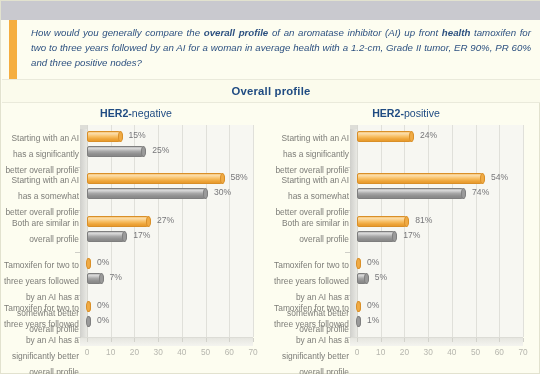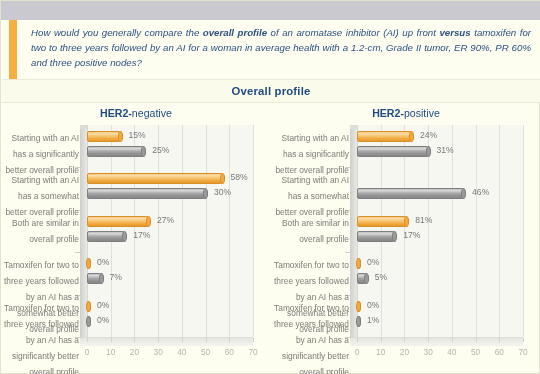--- a/index.html
+++ b/index.html
@@ -179,21 +179,21 @@
 </head>
 <body>
 
 <div class="figure-frame">
 
   <div class="header-band"></div>
 
   <div class="question-block">
     <div class="accent-bar"></div>
     <div class="question-text">
-      <span>How would you generally compare the </span><b>overall profile</b><span> of an aromatase inhibitor (AI) up front </span><b>versus</b><span> tamoxifen for two to three years followed by an AI for a woman in average health with a 1.2-cm, Grade II tumor, ER 90%, PR 60% and three positive nodes?</span>
+      <span>How would you generally compare the </span><b>overall profile</b><span> of an aromatase inhibitor (AI) up front </span><b>health</b><span> tamoxifen for two to three years followed by an AI for a woman in average health with a 1.2-cm, Grade II tumor, ER 90%, PR 60% and three positive nodes?</span>
     </div>
   </div>
 
   <div class="banner">Overall profile</div>
 
   <div class="charts-row" id="charts-row">
       <div class="chart-panel">
         <div class="chart-title"><span class="hp">HER2-</span><span class="tl">negative</span></div>
         <div class="plot">
           <div class="top-lip"></div>
@@ -326,33 +326,33 @@
           <div class="xtick-mark" style="left: 166px;"></div>
           <div class="xtick-label" style="left: 166px;">70</div>
           <div class="ytick" style="top: 42.4px;"></div>
           <div class="cat-label" style="width: 78px; left: -86px; top: 5px;">Starting with an AI has a significantly better overall profile</div>
           <div class="bar-wrap" style="top: 6px; width: 56.9143px;">
             <div class="bar orange" style="width: 56.9143px;">
               <div class="bar-cap"></div>
             </div>
             <div class="bar-value" style="left: 62.9143px;">24%</div>
           </div>
-          <div class="bar-wrap" style="top: 21px; width: 73.5143px;">
-            <div class="bar grey" style="width: 73.5143px;">
-              <div class="bar-cap"></div>
-            </div>
-            <div class="bar-value" style="left: 79.5143px;">31%</div>
-          </div>
           <div class="ytick" style="top: 84.8px;"></div>
           <div class="cat-label" style="width: 78px; left: -86px; top: 47.4px;">Starting with an AI has a somewhat better overall profile</div>
+          <div class="bar-wrap" style="top: 48.4px; width: 128.057px;">
+            <div class="bar orange" style="width: 128.057px;">
+              <div class="bar-cap"></div>
+            </div>
+            <div class="bar-value" style="left: 134.057px;">54%</div>
+          </div>
           <div class="bar-wrap" style="top: 63.4px; width: 109.086px;">
             <div class="bar grey" style="width: 109.086px;">
               <div class="bar-cap"></div>
             </div>
-            <div class="bar-value" style="left: 115.086px;">46%</div>
+            <div class="bar-value" style="left: 115.086px;">74%</div>
           </div>
           <div class="ytick" style="top: 127.2px;"></div>
           <div class="cat-label" style="width: 78px; left: -86px; top: 89.8px;">Both are similar in overall profile</div>
           <div class="bar-wrap" style="top: 90.8px; width: 52.1714px;">
             <div class="bar orange" style="width: 52.1714px;">
               <div class="bar-cap"></div>
             </div>
             <div class="bar-value" style="left: 58.1714px;">81%</div>
           </div>
           <div class="bar-wrap" style="top: 105.8px; width: 40.3143px;">

